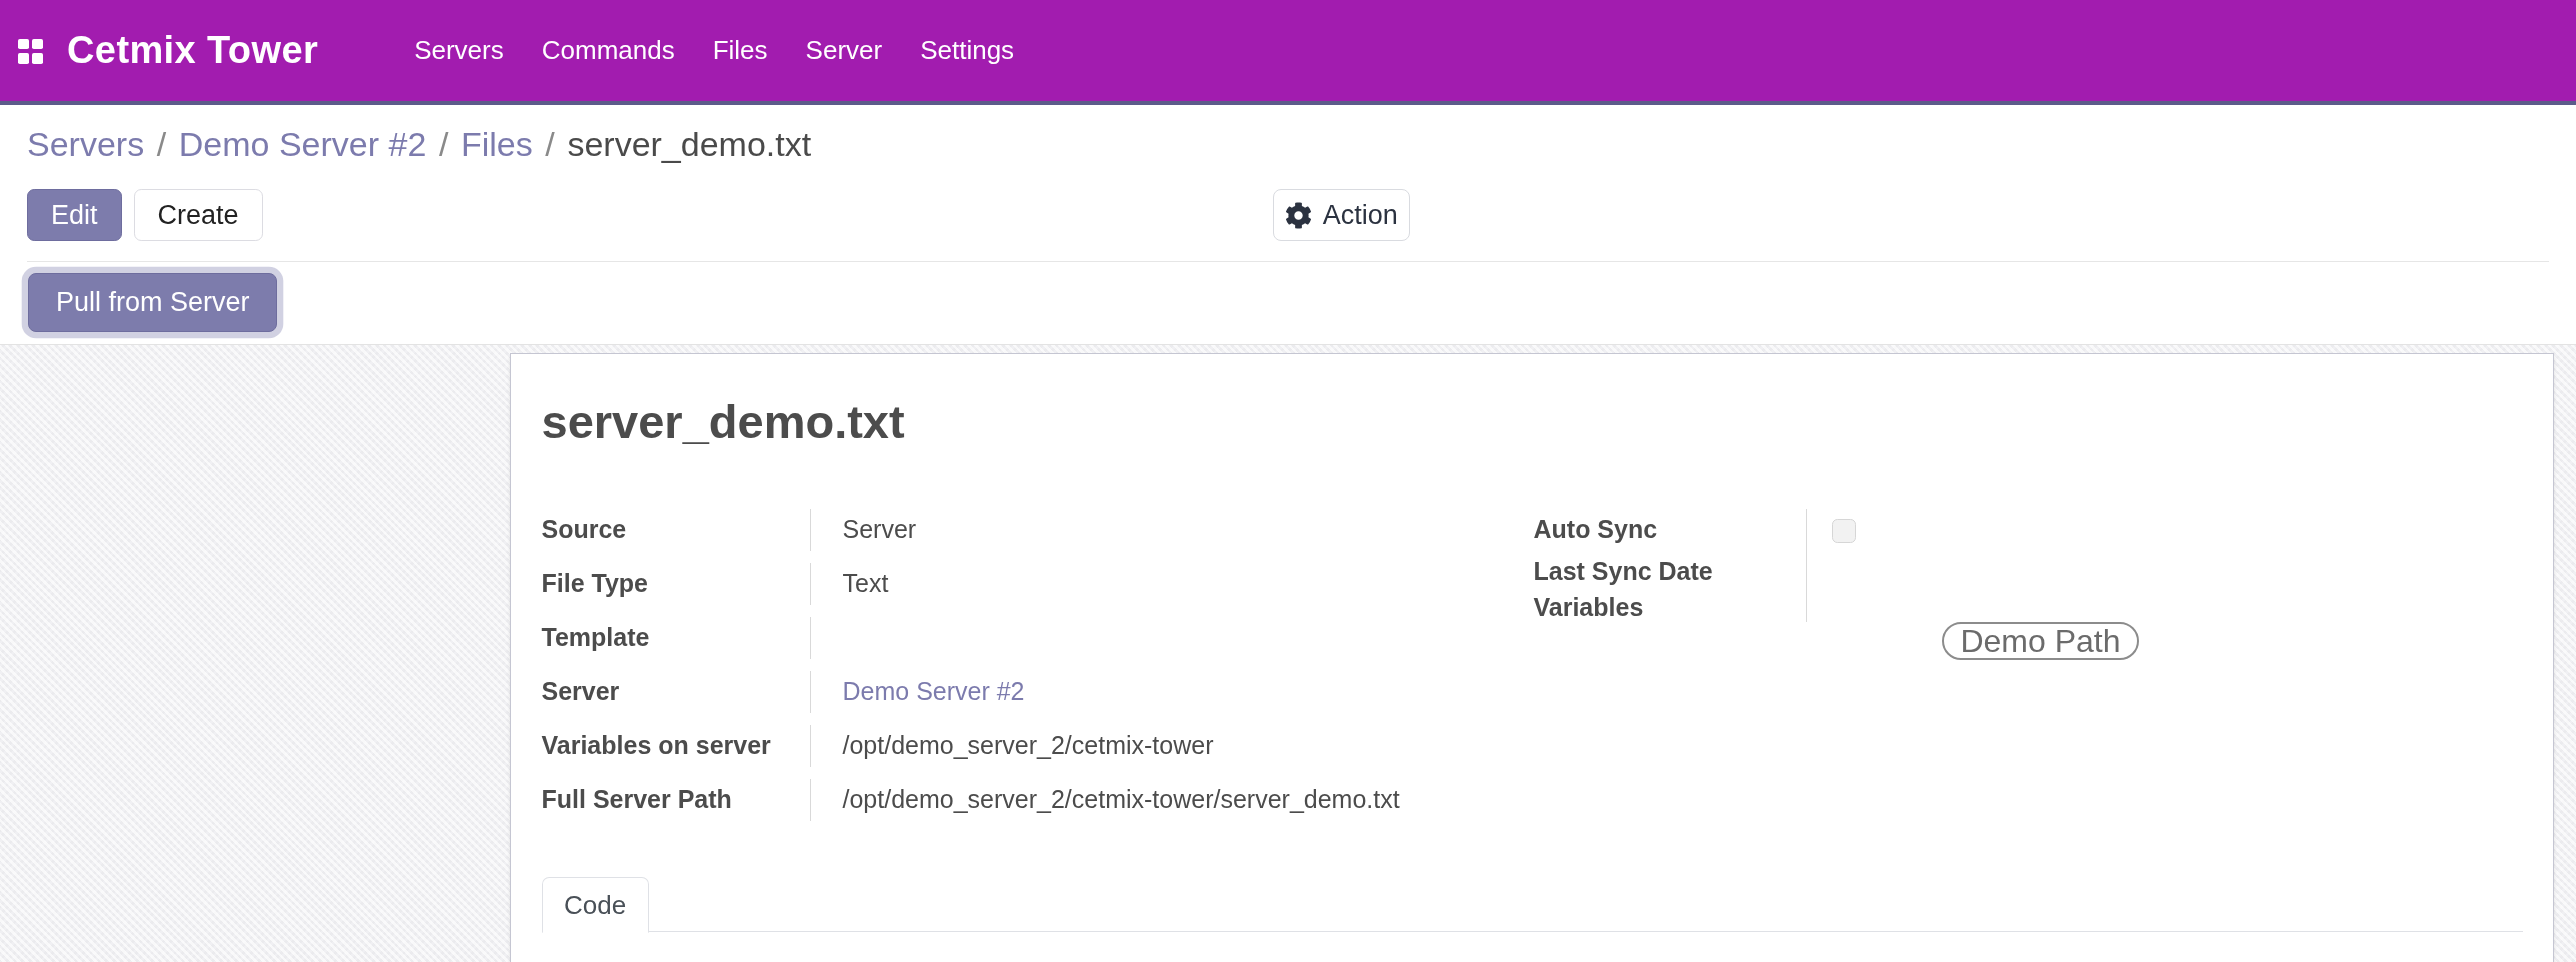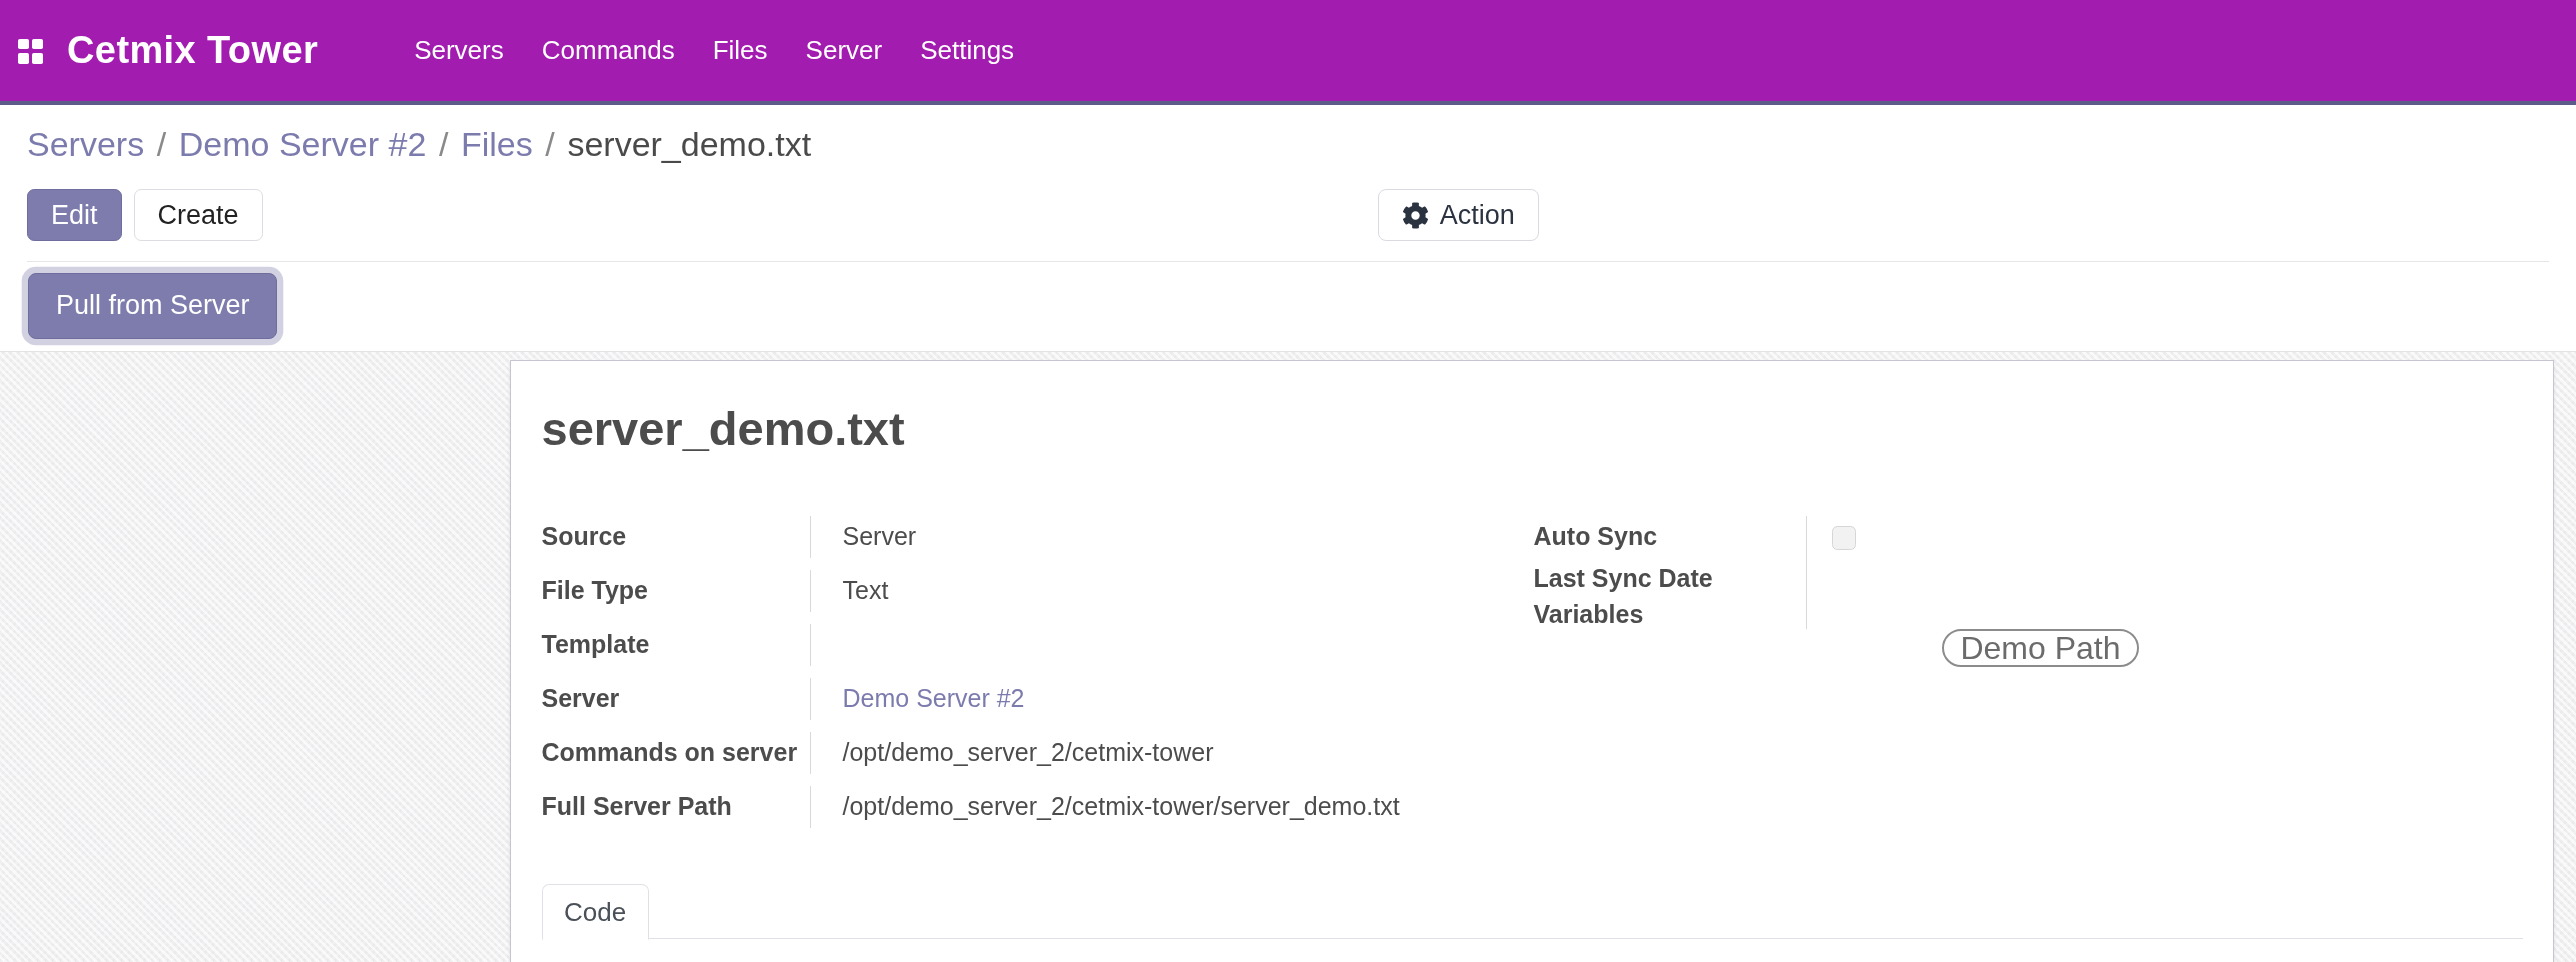--- a/index.html
+++ b/index.html
@@ -22,26 +22,26 @@
   .breadcrumb-row a { color:#7c7bad; text-decoration:none; cursor:pointer; }
   .breadcrumb-row .sep { color:#8a8a8a; margin:0 12.6px; }
   .breadcrumb-row .current { color:#4a4a4a; }
 
   .buttons-row { height:77px; position:relative; padding-top:5.4px; }
   .btn { display:inline-flex; align-items:center; justify-content:center; height:52px;
     font-size:27px; border-radius:7.2px; cursor:pointer; border:1.8px solid transparent;
     font-family:inherit; background:#fff; }
   .btn-primary { background:#7d7cac; border-color:#6e6d9e; color:#fff; padding:16px 23px; }
   .btn-secondary { background:#fff; border-color:#dcdce2; color:#222; padding:0 23px; margin-left:8px; }
-  .btn-action { position:absolute; left:1351px; top:5.4px; border-color:#d9dbe0; color:#2b3240;
-    padding:0 23px; border-radius:8px; }
+  .btn-action { position:absolute; left:1246px; top:5.4px; border-color:#d9dbe0; color:#2b3240;
+    padding:0 11px; border-radius:8px; }
   .btn-action svg { width:27px; height:27px; margin-right:10.8px; fill:#2b3240; }
 
   .pull-row { border-top:1.8px solid #e6e6e6; padding:10.8px 0 12.6px 0; }
-  .btn-pull { background:#7d7cac; border-color:#6e6d9e; color:#fff; height:66px; padding:0 27px;
+  .btn-pull { background:#7d7cac; border-color:#6e6d9e; color:#fff; height:59px; padding:0 27px;
     border-radius:8px; box-shadow:0 0 0 6.3px rgba(124,123,173,0.35); margin-left:0.9px; }
 
   
   .content { height:646px; border-top:1.8px solid #e3e3e3;
     background-color:#f0f0f3;
     background-image:
       repeating-linear-gradient(45deg, rgba(255,255,255,0.65) 0 2.7px, rgba(255,255,255,0) 2.7px 5.4px),
       repeating-linear-gradient(-45deg, rgba(0,0,0,0.02) 0 2.7px, rgba(0,0,0,0) 2.7px 5.4px); }
   .sheet { width:2044px; height:626px; margin-left:510px; margin-top:7.2px; background:#fff;
     border:1.8px solid #c5c6d2; box-shadow:0 2.7px 3.6px rgba(0,0,0,0.10); padding:0 30.5px; }
@@ -139,21 +139,21 @@
           <div class="o-label">Template</div>
           <div class="o-value"></div>
         </div>
         <div class="o-row">
           <div class="o-label">Server</div>
           <div class="o-value">
             <a>Demo Server #2</a>
           </div>
         </div>
         <div class="o-row">
-          <div class="o-label">Commands on server</div>
+          <div class="o-label">Variables on server</div>
           <div class="o-value">/opt/demo_server_2/cetmix-tower</div>
         </div>
         <div class="o-row">
           <div class="o-label">Full Server Path</div>
           <div class="o-value">/opt/demo_server_2/cetmix-tower/server_demo.txt</div>
         </div>
       </div>
 
       <div class="group group-right">
         <div class="o-row">

